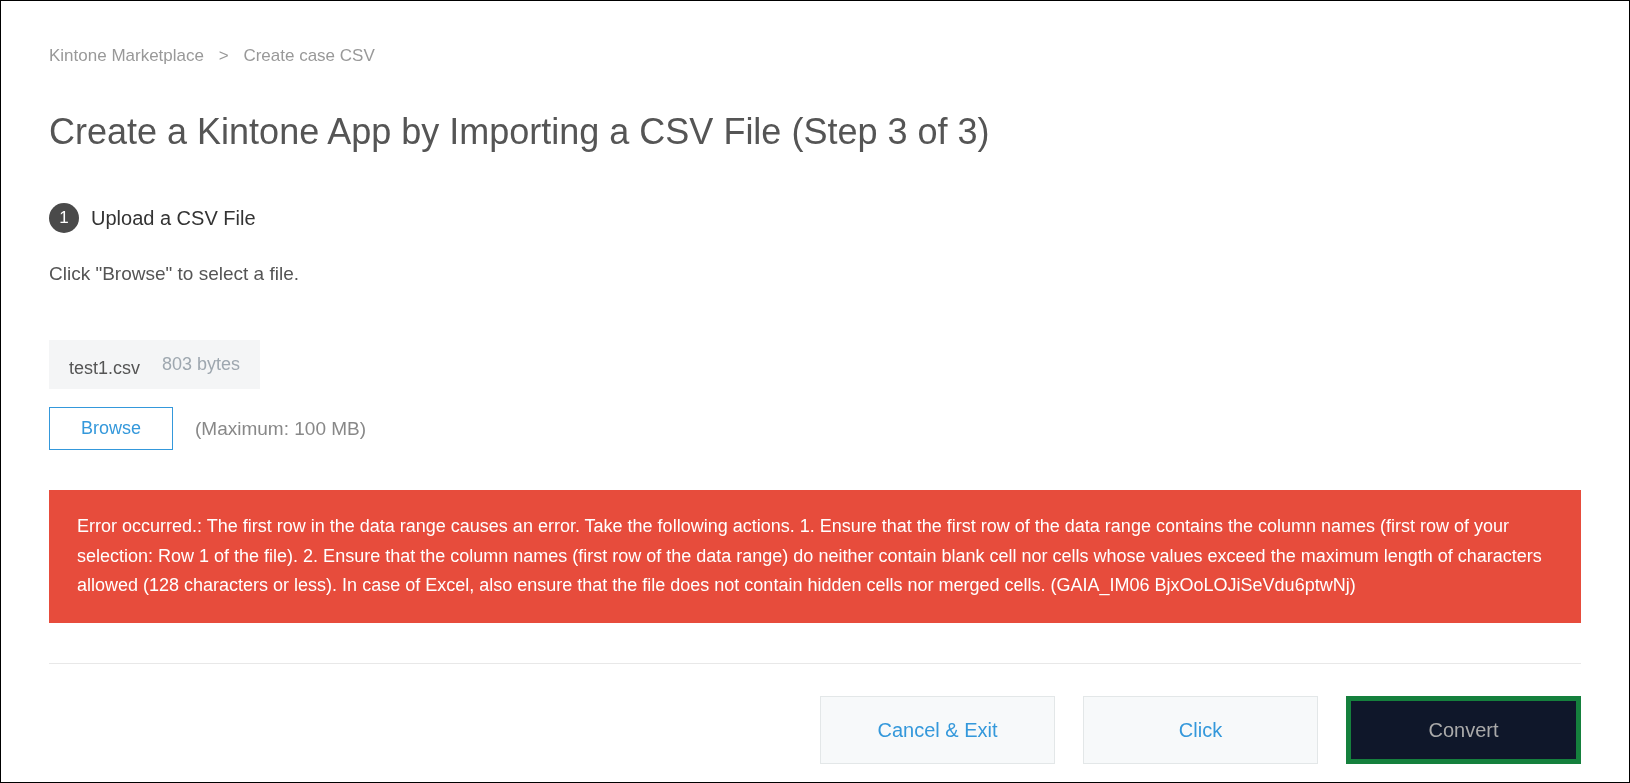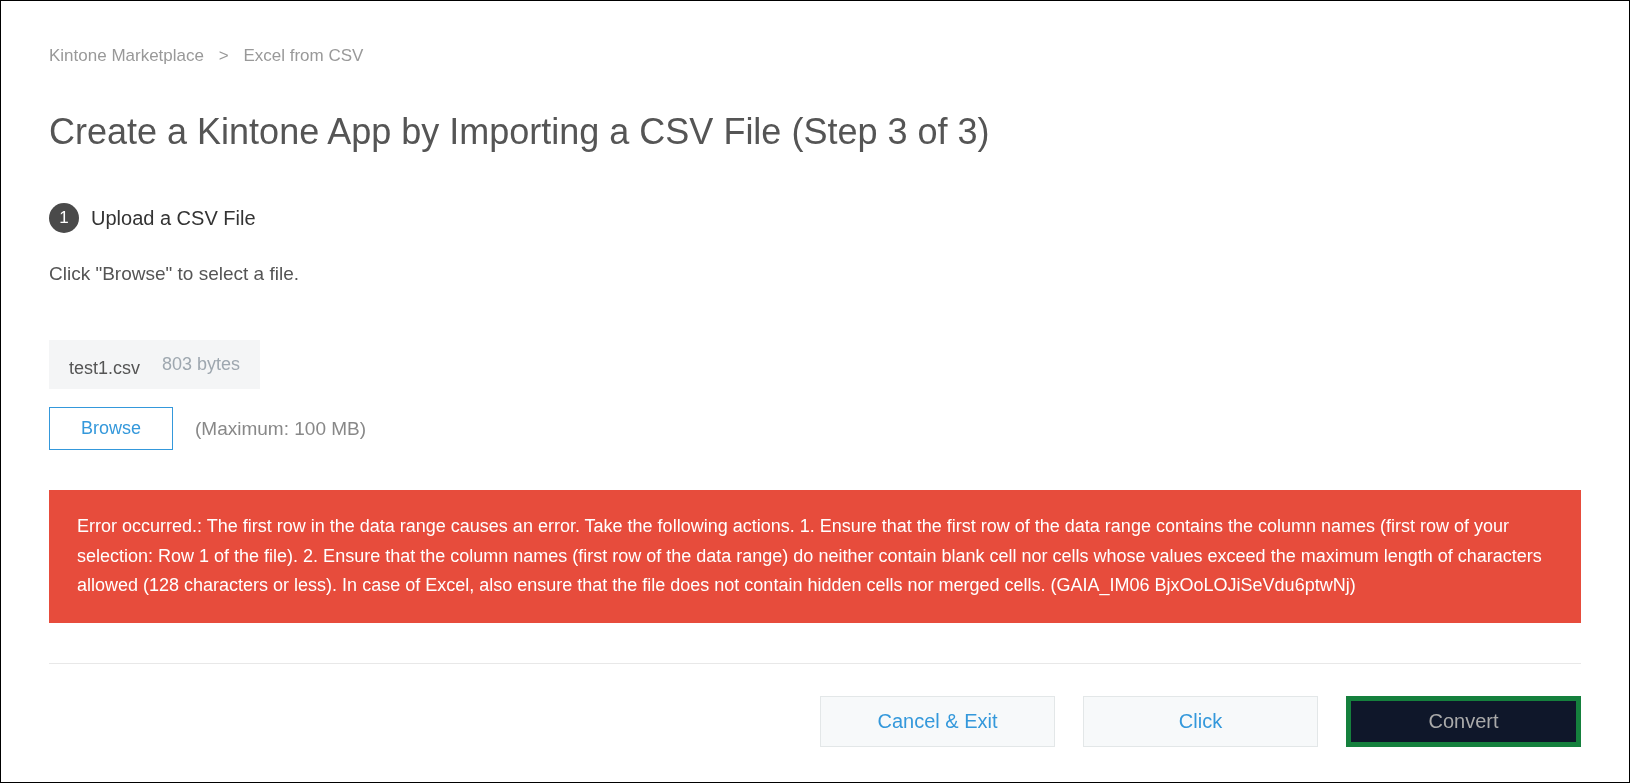--- a/index.html
+++ b/index.html
@@ -115,21 +115,21 @@
       border-top: 1px solid #e8e8e8;
       margin-bottom: 32px;
     }
     .action-row {
       display: flex;
       justify-content: flex-end;
       gap: 28px;
     }
     .action-button {
       min-width: 235px;
-      height: 51px;
+      height: 68px;
       font-size: 20px;
       font-weight: 300;
       border: 1px solid #e3e7e8;
       background: #f7f9fa;
       color: #3498db;
       cursor: pointer;
     }
     .action-button.disabled {
       background: #0f172a;
       color: #aaa;
@@ -138,21 +138,21 @@
     }
   </style>
 </head>
 <body>
 
 
 
 <div class="breadcrumb">
   <a href="#">Kintone Marketplace</a>
   <span class="breadcrumb-sep">&gt;</span>
-  <span>Excel from CSV</span>
+  <span>Create case CSV</span>
 </div>
 
 <h1 class="page-title">Create a Kintone App by Importing a CSV File (Step 3 of 3)</h1>
 
 <div class="step-header">
   <div class="step-badge">1</div>
   <div class="step-title">Upload a CSV File</div>
 </div>
 
 <p class="instruction">Click "Browse" to select a file.</p>

